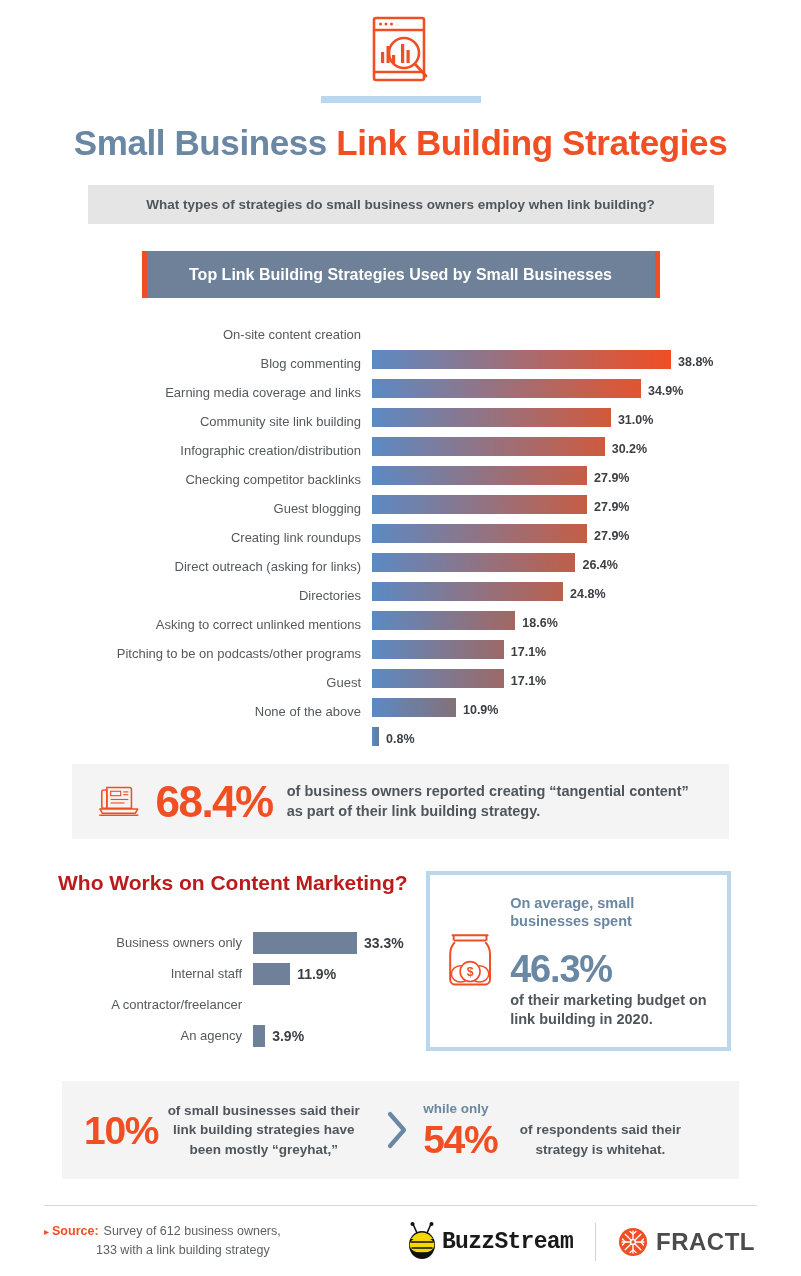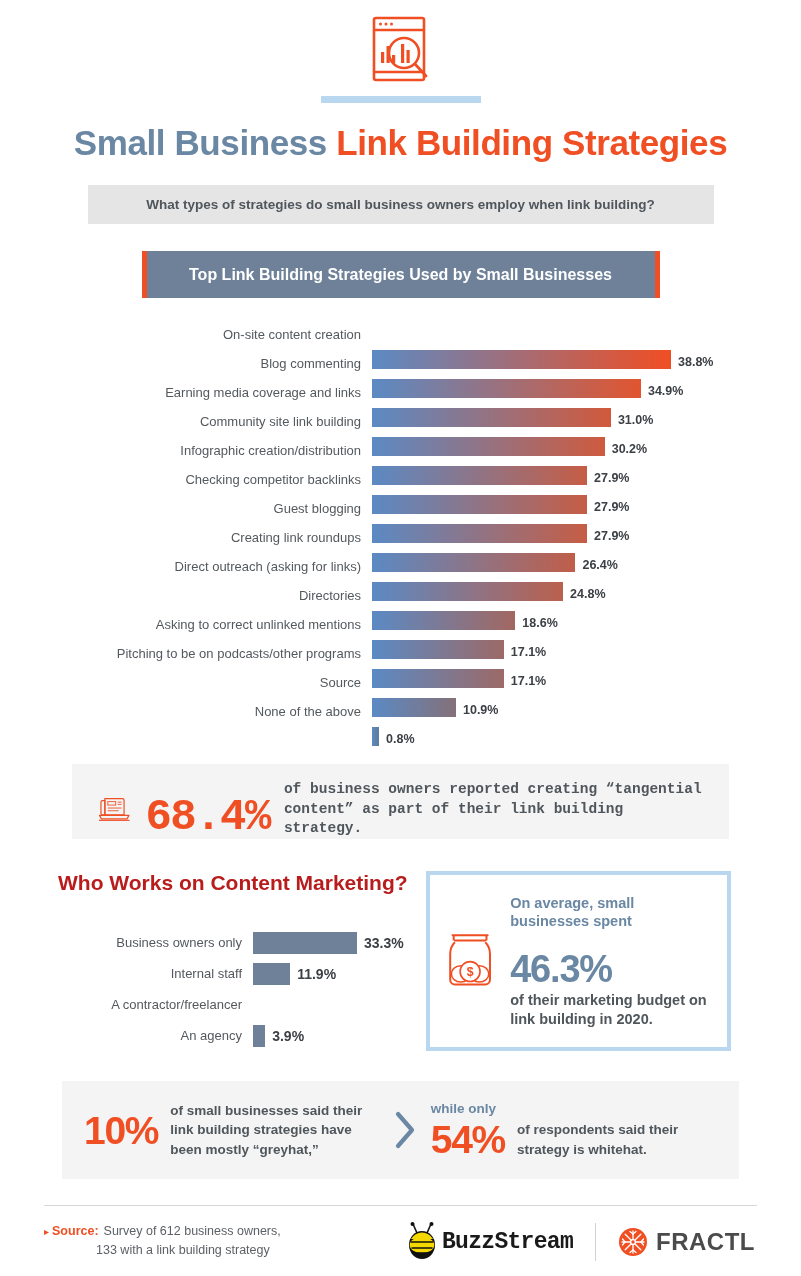--- a/index.html
+++ b/index.html
@@ -76,23 +76,22 @@
     white-space: nowrap;
   }
 
   
   .callout-684 {
     margin: 38px auto 0;
     width: 657px;
     height: 75px;
     background: #f4f4f4;
     display: flex;
-    align-items: flex-end;
+    align-items: center;
     padding: 0 26px;
-    font-family: Liberation Mono, monospace;
   }
   .callout-684 .big-num {
     font-size: 44px;
     font-weight: bold;
     color: #f04e23;
     letter-spacing: -1.5px;
     margin: 0 14px 0 12px;
     line-height: 1;
   }
   .callout-684 .txt {
@@ -176,21 +175,22 @@
     font-weight: bold;
     color: #f04e23;
     letter-spacing: -1.3px;
     line-height: 1;
   }
   .band-txt {
     font-size: 13.5px;
     font-weight: bold;
     color: #4f565c;
     line-height: 1.42;
-    margin-left: 12px;
+    margin-left: 3px;
+    text-align: center;
   }
   .band-sep { margin: 0 13px 0 18px; display: flex; align-items: center; }
   .band-only {
     font-size: 13.5px;
     font-weight: bold;
     color: #6a87a3;
     margin-bottom: 4px;
   }
 
   
@@ -326,21 +326,21 @@
       </div>
     </div>
     <div class="bar-row">
       <div class="bar-label">Pitching to be on podcasts/other programs</div>
       <div class="bar-track">
         <div class="bar-fill" style="width: 131.776px; background: linear-gradient(to right, rgb(91, 138, 196) 0%, rgb(156, 105, 102) 100%);"></div>
         <div class="bar-value">17.1%</div>
       </div>
     </div>
     <div class="bar-row">
-      <div class="bar-label">Source</div>
+      <div class="bar-label">Guest</div>
       <div class="bar-track">
         <div class="bar-fill" style="width: 83.9974px; background: linear-gradient(to right, rgb(91, 138, 196) 0%, rgb(132, 112, 121) 100%);"></div>
         <div class="bar-value">10.9%</div>
       </div>
     </div>
     <div class="bar-row">
       <div class="bar-label">None of the above</div>
       <div class="bar-track">
         <div class="bar-fill" style="width: 7px; background: linear-gradient(to right, rgb(91, 138, 196) 0%, rgb(93, 124, 153) 100%);"></div>
         <div class="bar-value">0.8%</div>

